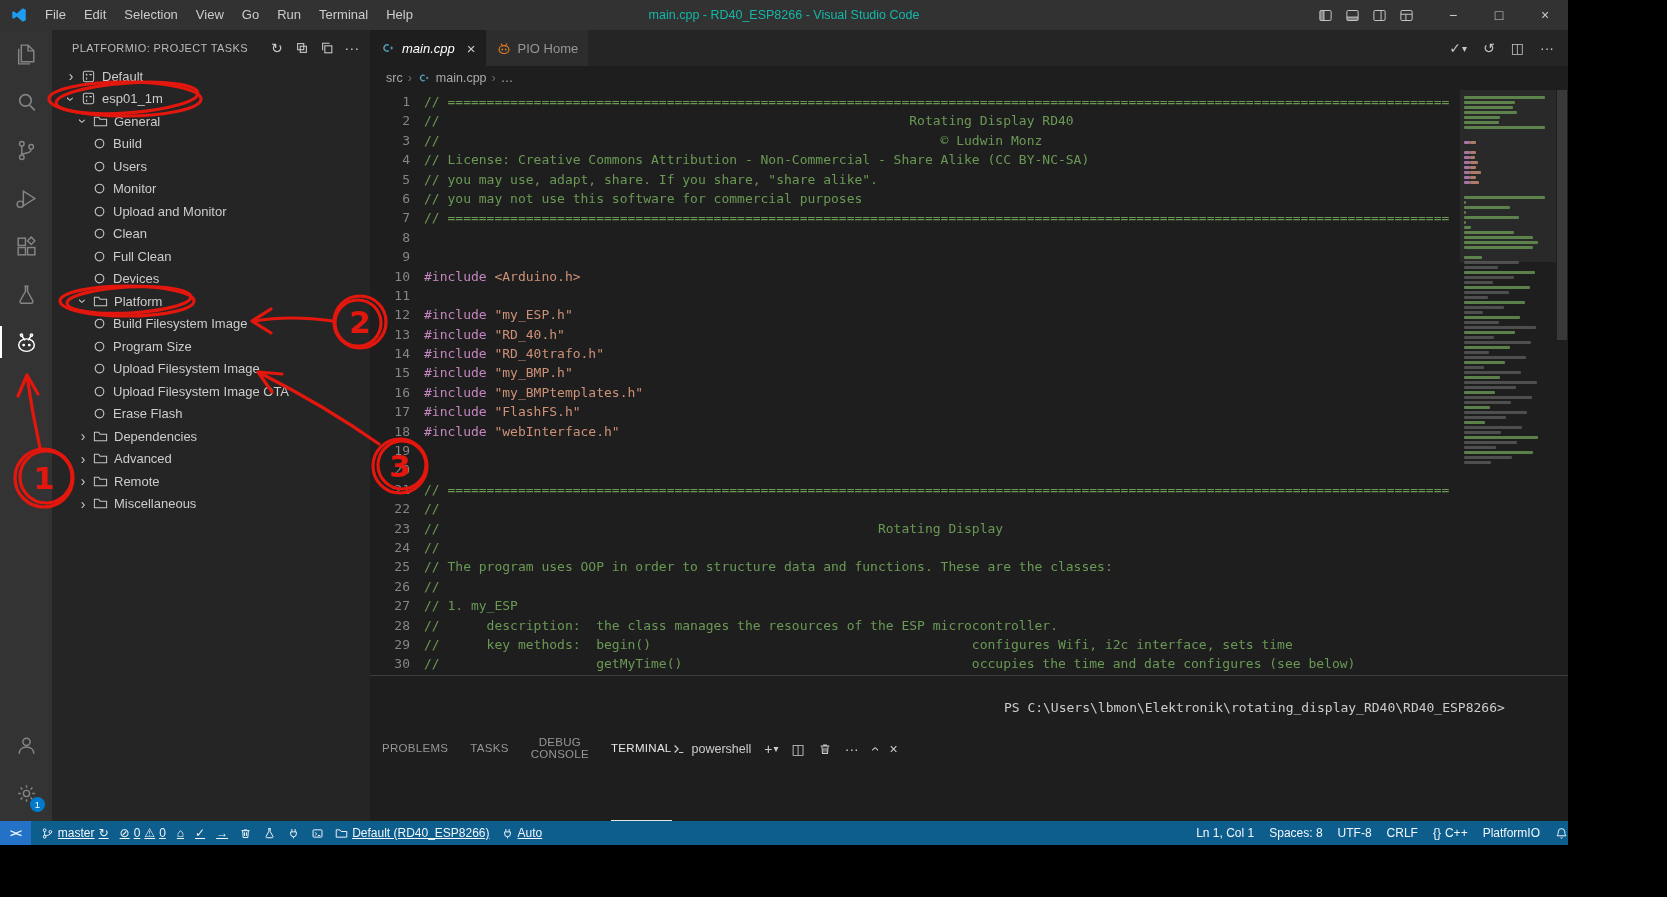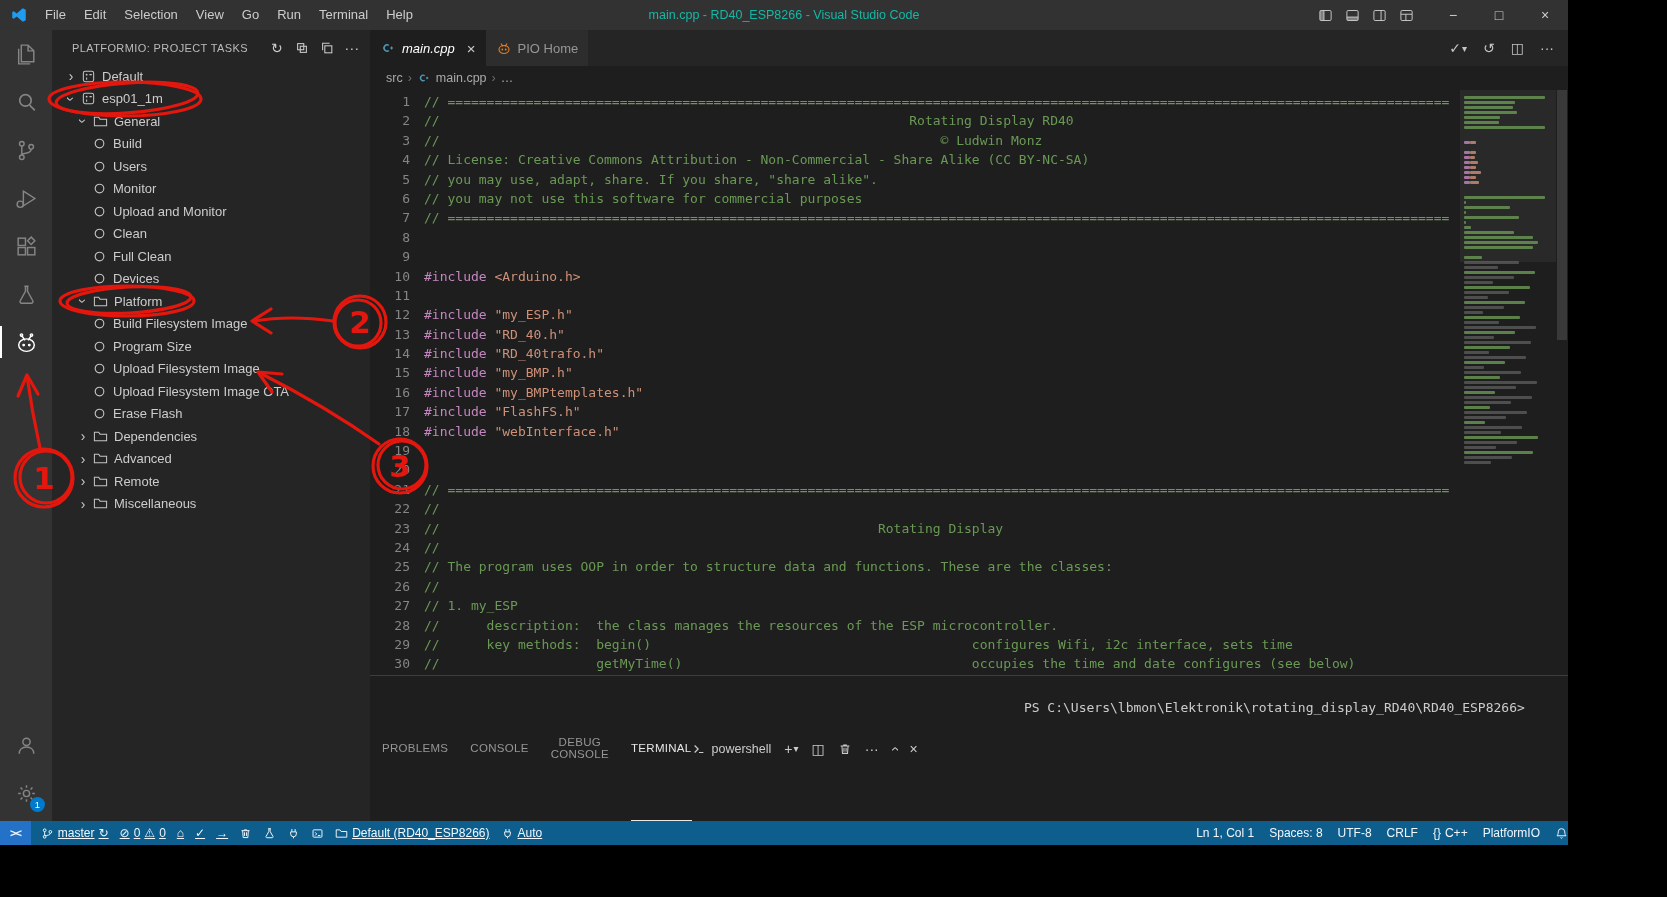--- a/index.html
+++ b/index.html
@@ -619,21 +619,21 @@
         </div>
         <div class="scrollbar">
           <div class="scroll-thumb"></div>
         </div>
       </div>
 
       <div class="panel">
         <div class="panel-header">
           <div class="panel-tabs">
             <span class="panel-tab">PROBLEMS</span>
-            <span class="panel-tab">CONSOLE</span>
+            <span class="panel-tab">TASKS</span>
             <span class="panel-tab">DEBUG CONSOLE</span>
             <span class="panel-tab active">TERMINAL</span>
           </div>
           <div class="panel-right">
             <span class="shell-label" actable="true">
               <svg viewBox="0 0 16 16" fill="none" stroke="currentColor" stroke-width="1.4">
                   <path d="M3 4l4 4-4 4M8 12h5"></path>
                 </svg>
               <span>powershell</span>
             </span>

